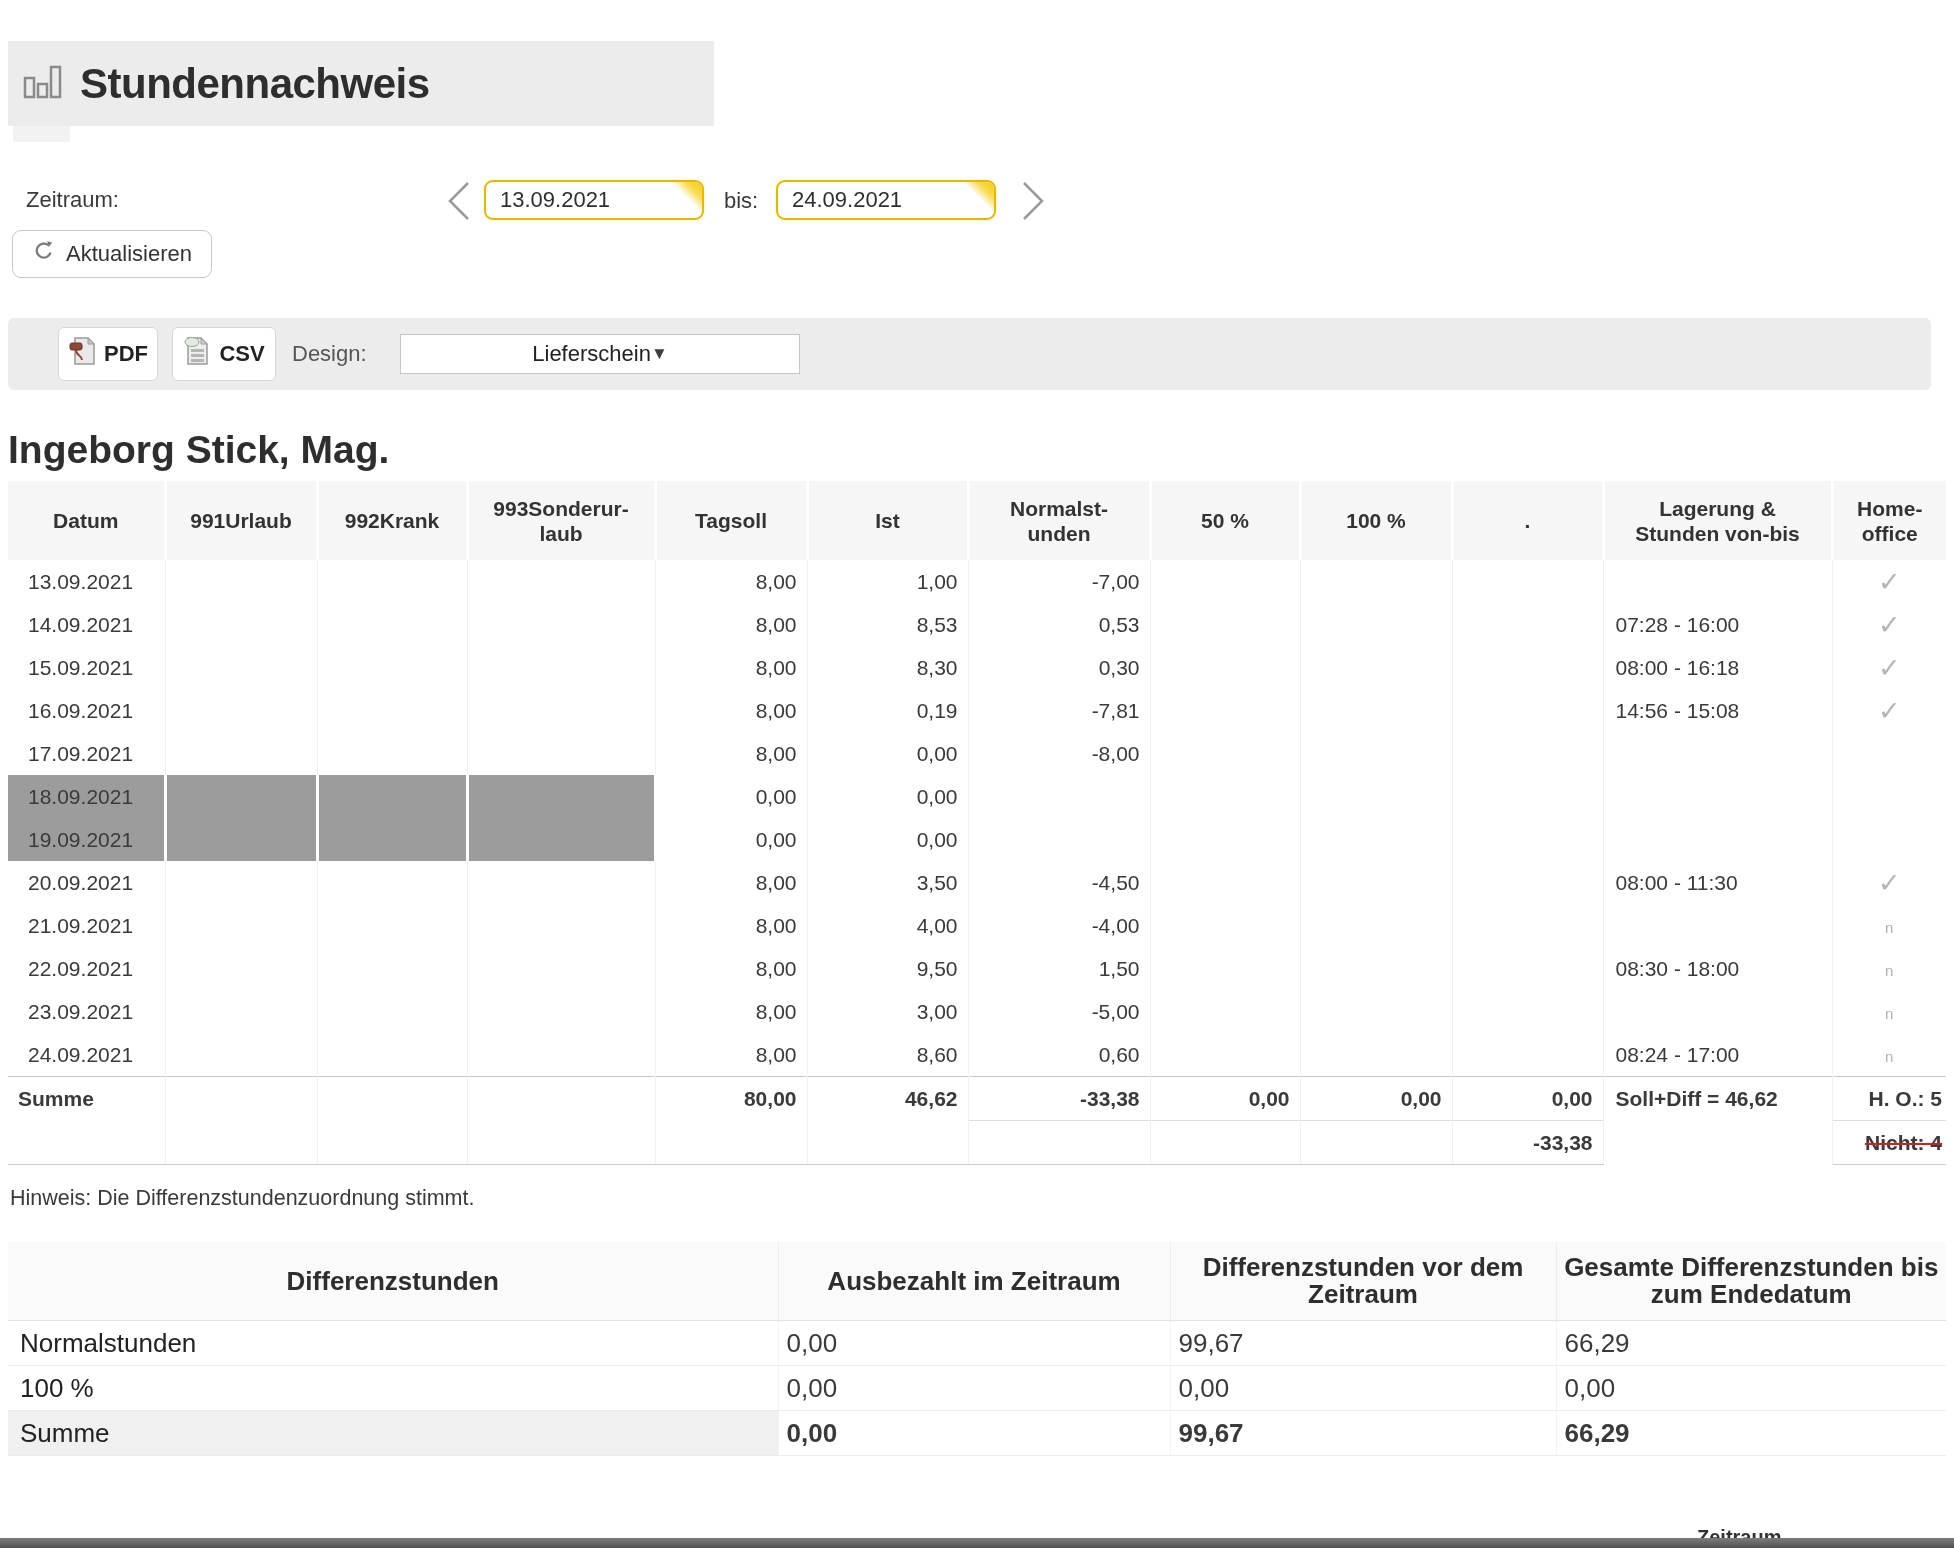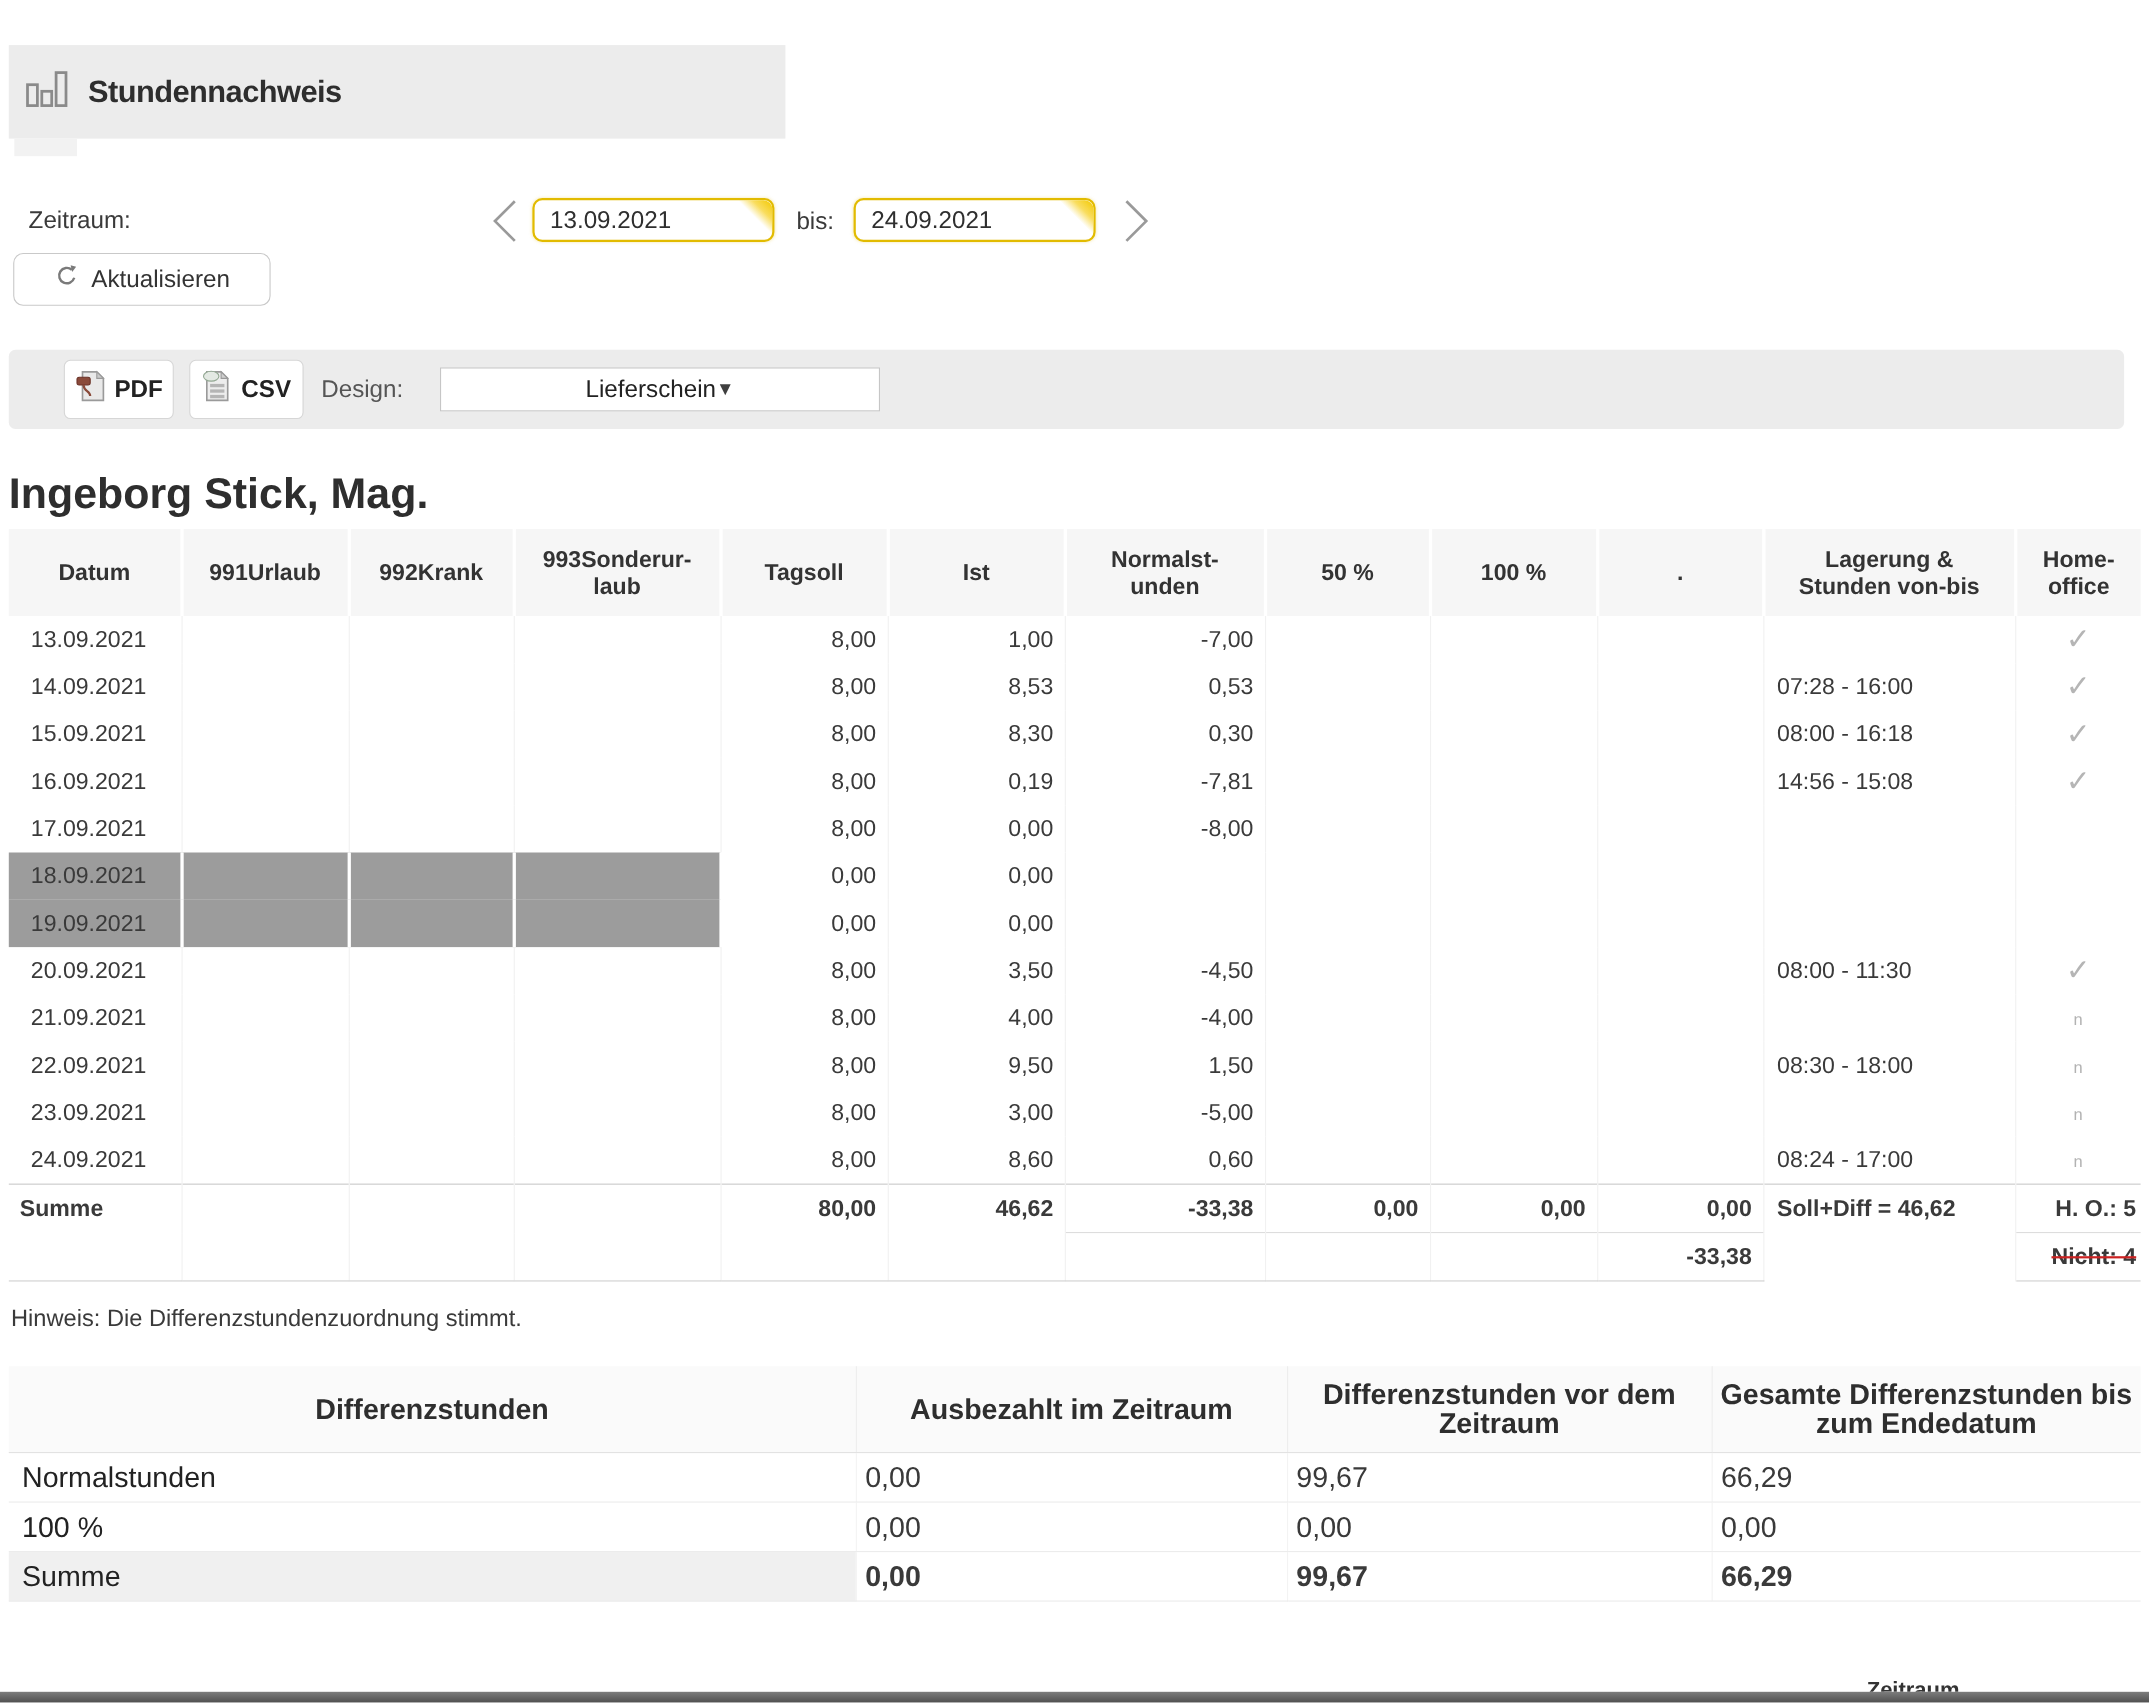--- a/index.html
+++ b/index.html
@@ -3,38 +3,38 @@
 <meta charset="utf-8">
 <style>
   html,body{margin:0;padding:0;background:#fff;}
   #screen{position:relative;width:1954px;height:1548px;background:#fff;overflow:hidden;
           font-family:"Liberation Sans","DejaVu Sans",sans-serif;color:#3a3a3a;
           -webkit-font-smoothing:antialiased;}
 
   
   .title-bar{position:absolute;left:8px;top:41px;width:706px;height:85px;background:#ececec;
              display:flex;align-items:center;gap:18px;padding-left:14px;box-sizing:border-box;}
-  .title-text{font-size:28px;font-weight:bold;color:#2e2e2e;letter-spacing:-0.5px;}
+  .title-text{font-size:42px;font-weight:bold;color:#2e2e2e;letter-spacing:-0.5px;}
   .tab-remnant{position:absolute;left:13px;top:126px;width:57px;height:16px;background:#f2f2f2;}
 
   
   .zeitraum-label{position:absolute;left:26px;top:187px;font-size:22px;color:#3a3a3a;}
   .chev{position:absolute;top:179px;width:30px;height:44px;cursor:pointer;background:none;border:none;padding:0;}
   #chev-prev{left:444px;} #chev-next{left:1018px;}
   .date-input{position:absolute;top:180px;height:40px;width:220px;box-sizing:border-box;
               border:2px solid #e2bb00;border-radius:9px;background:#fff;color:#2f2f2f;
               font-size:22px;padding:0 14px;outline:none;box-shadow:0 0 3px rgba(226,187,0,.35);
               font-family:"Liberation Sans","DejaVu Sans",sans-serif;}
   #date-from{left:484px;} #date-to{left:776px;}
   .corner-wedge{position:absolute;top:182px;width:30px;height:30px;border-top-right-radius:8px;
                 background:linear-gradient(to bottom left,#f2c800 0%,#f9dd5e 30%,rgba(249,221,94,0) 52%);
                 pointer-events:none;}
   #wedge-from{left:672px;} #wedge-to{left:964px;}
   .bis-label{position:absolute;left:724px;top:188px;font-size:22px;}
-  .refresh-button{position:absolute;left:12px;top:230px;width:234px;height:48px;background:#fff;
+  .refresh-button{position:absolute;left:12px;top:230px;width:200px;height:48px;background:#fff;
                   border:1px solid #c9c9c9;border-radius:9px;display:flex;align-items:center;
                   justify-content:center;gap:10px;font-size:22px;color:#333;cursor:pointer;}
 
   
   .toolbar{position:absolute;left:8px;top:318px;width:1923px;height:72px;background:#ececec;border-radius:6px;}
   .tb-button{position:absolute;top:327px;height:54px;background:#fff;border:1px solid #d6d6d6;border-radius:6px;
              display:flex;align-items:center;justify-content:center;gap:8px;font-size:22px;font-weight:bold;
              color:#222;box-sizing:border-box;cursor:pointer;}
   #pdf-btn{left:58px;width:100px;} #csv-btn{left:172px;width:104px;}
   .design-label{position:absolute;left:292px;top:341px;font-size:22px;color:#555;}

